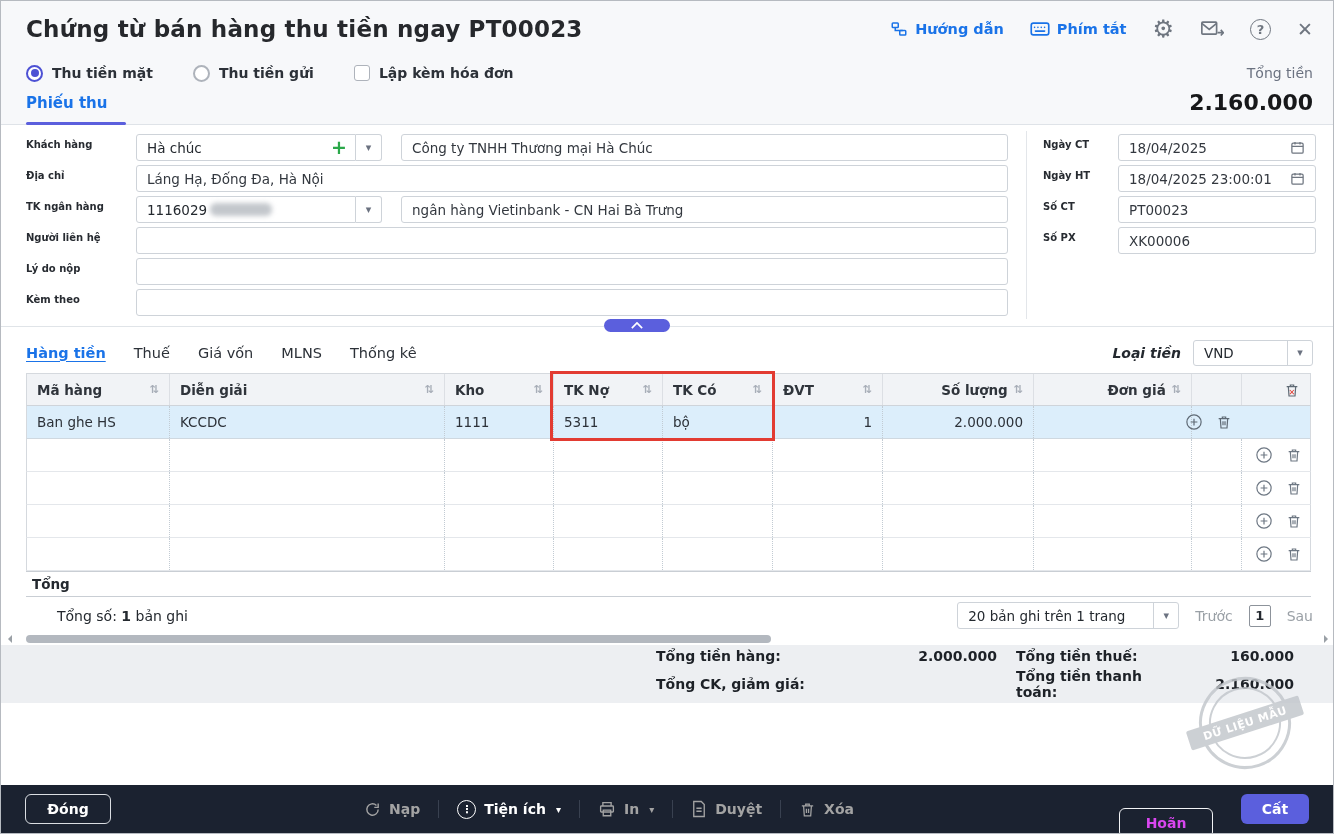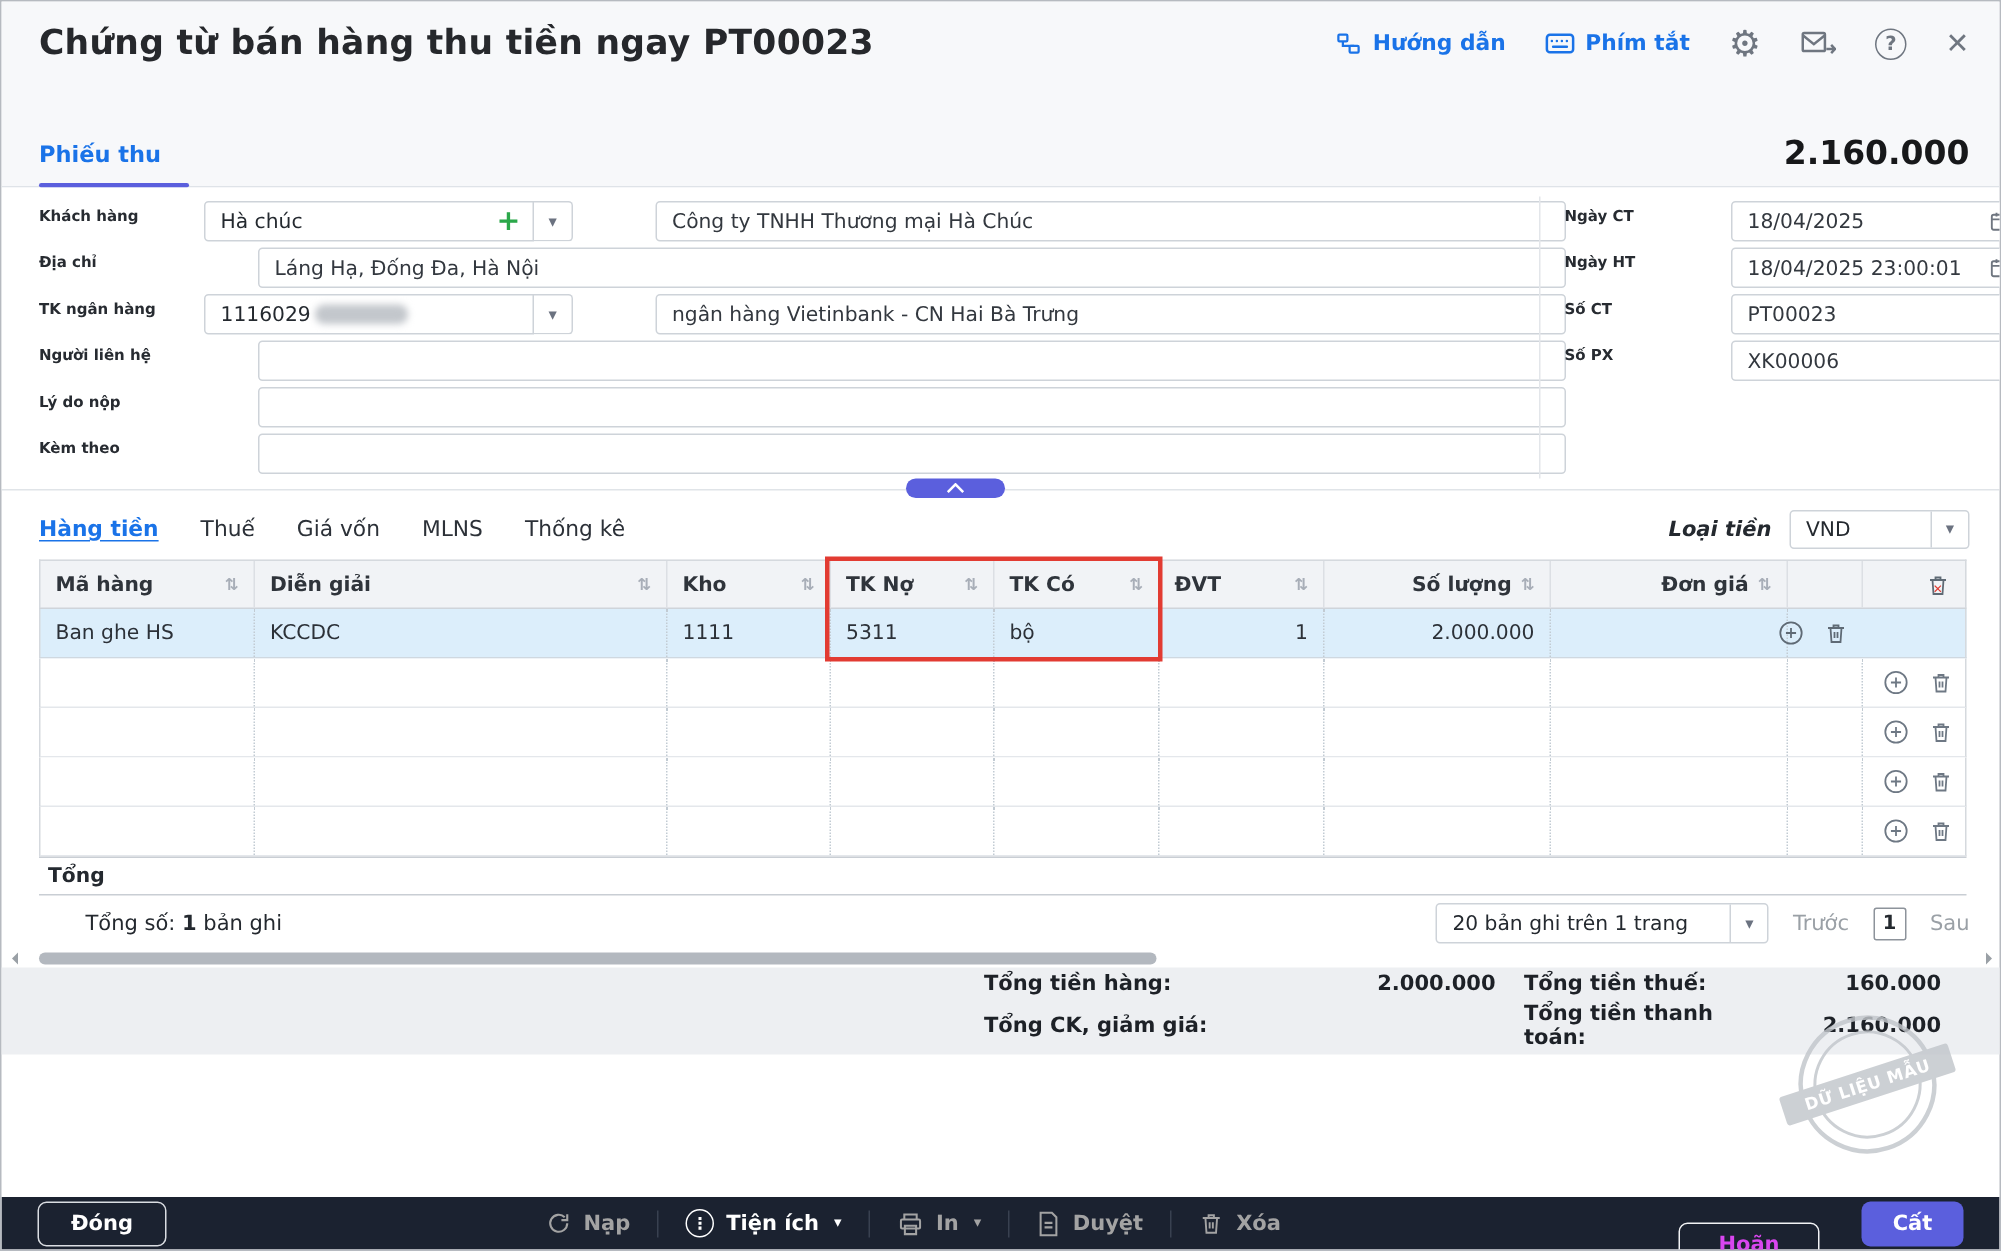--- a/index.html
+++ b/index.html
@@ -32,21 +32,21 @@
   
   .tabrow { position:absolute; top:88px; left:0; right:0; height:36px; border-bottom:1px solid #dfe3e8; }
   .doc-tab { position:absolute; left:25px; top:5px; color:#1a73e8; font-size:15px; font-weight:700; cursor:pointer; }
   .doc-tab-underline { position:absolute; left:25px; top:33px; width:100px; height:3px; background:#5b5fdd; border-radius:2px; }
   .total-value { position:absolute; right:20px; top:1px; font-size:22px; font-weight:700; color:#17181a; }
 
   
   .formarea { position:absolute; top:124px; left:0; right:0; height:201px; background:#fff; }
   .flabel { position:absolute; font-size:10px; font-weight:700; color:#272b31; }
   .finput { position:absolute; height:27px; border:1px solid #ced3d9; border-radius:3px; background:#fff;
-            display:flex; align-items:center; padding:0 10px; font-size:13.5px; color:#33383f;margin-left:36px; }
+            display:flex; align-items:center; padding:0 10px; font-size:13.5px; color:#33383f; }
   .combo { position:absolute; display:flex; height:27px; }
   .combo .cmain { width:220px; border:1px solid #ced3d9; border-radius:3px 0 0 3px; background:#fff;
                   display:flex; align-items:center; padding:0 8px 0 10px; font-size:13.5px; }
   .combo .carrow { width:26px; border:1px solid #ced3d9; border-left:none; border-radius:0 3px 3px 0;
                    display:flex; align-items:center; justify-content:center; background:#fff; color:#6b7280; font-size:11px; cursor:pointer; }
   .plus-green { margin-left:auto; color:#2ba84a; font-size:19px; font-weight:700; line-height:1; cursor:pointer; }
   .blurred { display:inline-block; width:62px; height:13px; margin-left:3px; border-radius:6px; background:#c3c7cc; filter:blur(2.5px); }
   .vdivider { position:absolute; left:1025px; top:6px; height:188px; border-left:1px solid #e3e6ea; }
   .cal { margin-left:auto; color:#6f7680; display:flex; cursor:pointer; }
 
@@ -120,21 +120,21 @@
   
   .stamp { position:absolute; left:1198px; top:676px; width:92px; height:92px; transform:rotate(-18deg);
            opacity:.82; z-index:2; pointer-events:none; }
   .stamp .c1 { position:absolute; inset:0; border:3px solid #c2c6cb; border-radius:50%; }
   .stamp .c2 { position:absolute; inset:10px; border:2px solid #c2c6cb; border-radius:50%; }
   .stamp .ribbon { position:absolute; left:-13px; right:-13px; top:36px; height:20px; background:#c2c6cb;
                    border-radius:2px; color:#fff; font-size:11px; font-weight:700; letter-spacing:.5px;
                    display:flex; align-items:center; justify-content:center; white-space:nowrap; }
 
   
-  .footerbar { position:absolute; left:0; right:0; bottom:0; height:35px; background:#1b2230;
+  .footerbar { position:absolute; left:0; right:0; bottom:0; height:48px; background:#1b2230;
                display:flex; align-items:center; padding:0 24px; }
   .btn { height:30px; border-radius:6px; display:flex; align-items:center; justify-content:center;
          font-size:14px; font-weight:700; cursor:pointer; }
   .btn-dong { width:86px; border:1px solid #dadde2; color:#fff; background:transparent; }
   .fcenter { display:flex; align-items:center; gap:18px; margin-left:253px; }
   .fitem { display:flex; align-items:center; gap:8px; font-size:14px; font-weight:700; cursor:pointer; }
   .fitem.disabled { color:#a3a3a3; cursor:default; }
   .fitem.enabled { color:#fff; }
   .fsep { width:1px; height:18px; background:#394150; }
   .caret { font-size:10px; padding-left:2px; }
@@ -180,20 +180,35 @@
           <rect x="2" y="3.5" width="16" height="13" rx="1"></rect>
             <path d="M2 5l8 6.5L18 5"></path>
             <path d="M19 15h6M22.5 12l2.8 3-2.8 3"></path>
         </svg>
       </span>
       <span class="gicon helpcircle">?</span>
       <span class="gicon close-glyph">✕</span>
     </div>
   </div>
 
+  <div class="optrow">
+    <span class="opt">
+      <span class="radio checked"></span>
+      <span>Thu tiền mặt</span>
+    </span>
+    <span class="opt">
+      <span class="radio"></span>
+      <span>Thu tiền gửi</span>
+    </span>
+    <span class="opt">
+      <span class="checkbox"></span>
+      <span>Lập kèm hóa đơn</span>
+    </span>
+    <span class="tt-label">Tổng tiền</span>
+  </div>
 
   <div class="tabrow">
     <span class="doc-tab">Phiếu thu</span>
     <span class="doc-tab-underline"></span>
     <span class="total-value">2.160.000</span>
   </div>
 
   <div class="formarea">
     <span class="flabel" style="left:25px;top:14px;">Khách hàng</span>
     <div class="combo" style="left:135px;top:9px;">

